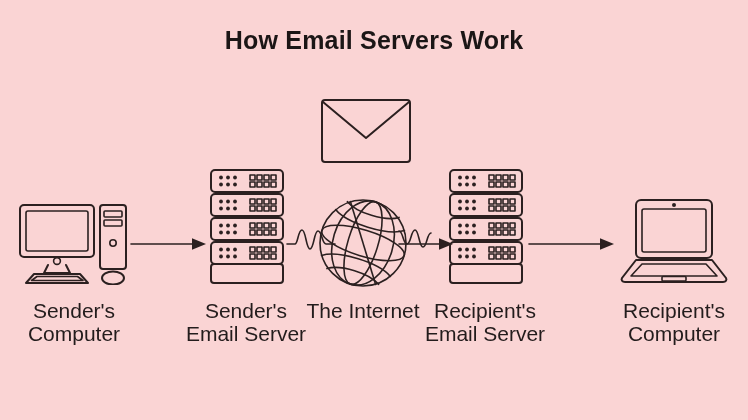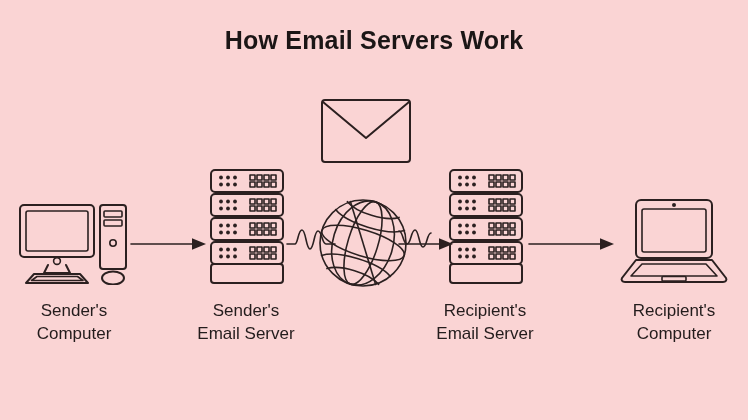--- a/index.html
+++ b/index.html
@@ -27,21 +27,21 @@
     width: 748px;
     text-align: center;
     font-size: 25px;
     font-weight: bold;
     color: #1b1616;
     letter-spacing: 0.2px;
   }
   .node-label {
     position: absolute;
     text-align: center;
-    font-size: 17px;
+    font-size: 21px;
     line-height: 23px;
     color: #231c1c;
     white-space: pre-line;
   }
   #label-sender-computer { left: 8px;  top: 299px; width: 132px; }
   #label-sender-server   { left: 182px; top: 299px; width: 128px; }
   #label-internet        { left: 300px; top: 299px; width: 126px; }
   #label-recipient-server{ left: 420px; top: 299px; width: 130px; }
   #label-recipient-computer { left: 608px; top: 299px; width: 132px; }
   svg { display: block; }
@@ -306,18 +306,19 @@
     <path class="stroke" d="M 18 62 L 94 62 L 108 80 C 109 82 108 84 105 84 L 7 84 C 4 84 3 82 4 80 Z"></path>
     <path class="stroke-thin" d="M 24 66 L 88 66 L 99 78 L 13 78 Z"></path>
 
     <rect class="stroke-thin" x="44" y="78.5" width="24" height="4.5" rx="1" ry="1"></rect>
   </svg>
 
   <div class="node-label" id="label-sender-computer">Sender's
 Computer</div>
   <div class="node-label" id="label-sender-server">Sender's
 Email Server</div>
+  <div class="node-label" id="label-internet">The Internet</div>
   <div class="node-label" id="label-recipient-server">Recipient's
 Email Server</div>
   <div class="node-label" id="label-recipient-computer">Recipient's
 Computer</div>
 
 </div>
 
 </body></html>

